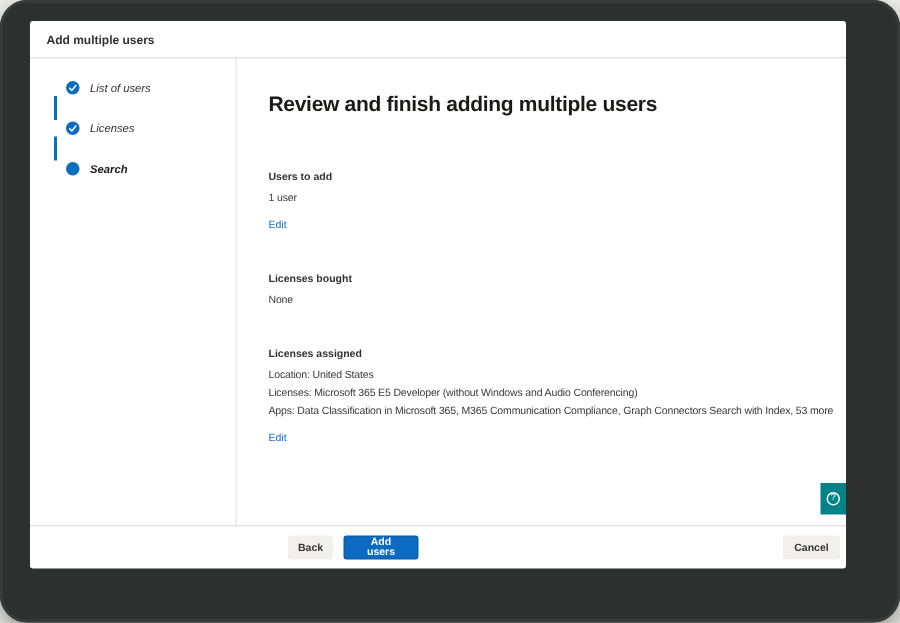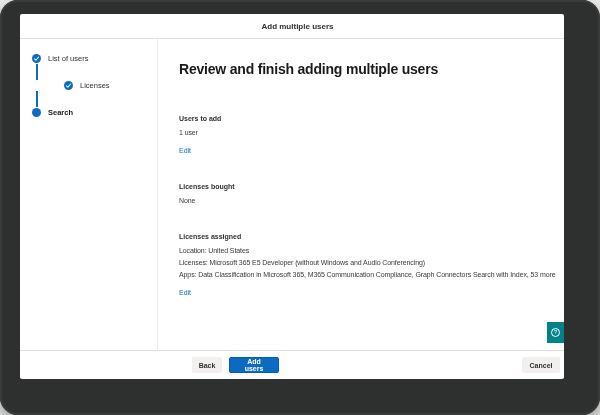--- a/index.html
+++ b/index.html
@@ -28,40 +28,40 @@
   }
   .dialog-header {
     height: 25px;
     border-bottom: 1px solid #e4e3e1;
     display: flex;
     align-items: center;
     padding-left: 11px;
     font-size: 8px;
     font-weight: 700;
     color: #323130;
-    justify-content: center;
   }
   .dialog-body { display: flex; height: 311px; }
   
   .sidebar {
     width: 138px;
     flex: none;
     border-right: 1px solid #eceae8;
     position: relative;
   }
   .step {
     position: absolute;
-    left: 12px;
+    left: 24px;
     height: 9px;
     display: flex;
     align-items: flex-start;
     cursor: pointer;
+    font-style: italic;
   }
   .step-0 { top: 15px; }
-  .step-1 { top: 42px; margin-left: 32px; }
+  .step-1 { top: 42px; }
   .step-2 { top: 69px; }
   .step-circle {
     width: 9px; height: 9px;
     flex: none;
     border-radius: 50%;
     background: #0b6cc0;
     margin-right: 7px;
     display: flex;
     align-items: center;
     justify-content: center;

